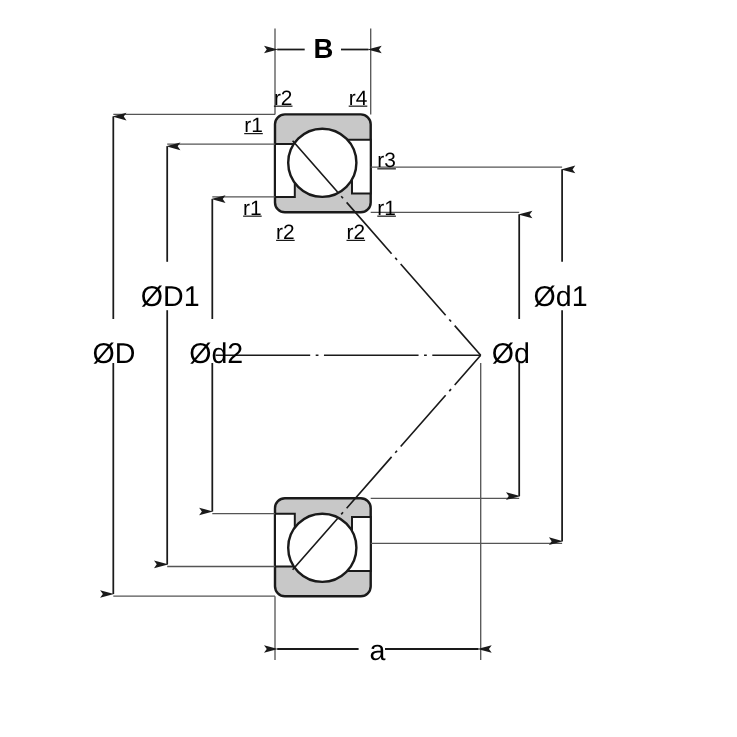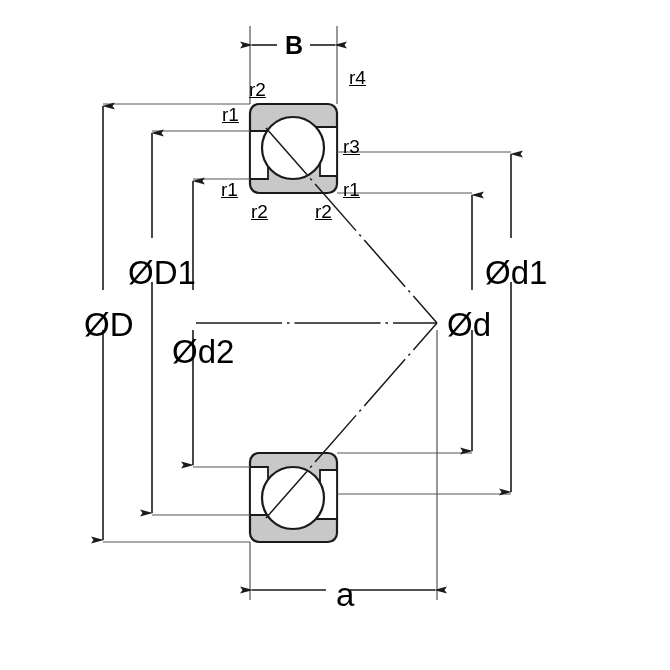--- a/index.html
+++ b/index.html
@@ -23,21 +23,21 @@
     height: 670px;
   }
   .lbl {
     position: absolute;
     font-family: "Liberation Sans", sans-serif;
     color: #000000;
     white-space: nowrap;
     line-height: 1;
     user-select: none;
   }
-  .lbl-major { font-size: 33px; }
+  .lbl-major { font-size: 26px; }
   .lbl-minor { font-size: 19px; text-decoration: underline; }
   .lbl-b { font-size: 25px; font-weight: 600; }
 </style>
 </head>
 <body>
 
 <div id="stage">
 
   <svg id="drawing" viewBox="0 0 670 670">
     <defs>
@@ -124,28 +124,28 @@
       <line x1="472" y1="330" x2="472" y2="451" marker-end="url(#arrDn)"></line>
 
       <line x1="511" y1="238" x2="511" y2="154" marker-end="url(#arrUp)"></line>
       <line x1="511" y1="282" x2="511" y2="492" marker-end="url(#arrDn)"></line>
     </g>
   </svg>
 
   <span class="lbl lbl-b" style="left:285px; top:33px;">B</span>
 
   <span class="lbl lbl-minor" style="left:249px; top:80px;">r2</span>
-  <span class="lbl lbl-minor" style="left:317px; top:68px;margin-left:32px;">r4</span>
+  <span class="lbl lbl-minor" style="left:317px; top:80px;">r4</span>
   <span class="lbl lbl-minor" style="left:222px; top:105px;">r1</span>
   <span class="lbl lbl-minor" style="left:343px; top:105px;margin-top:32px;">r3</span>
   <span class="lbl lbl-minor" style="left:221px; top:180px;">r1</span>
   <span class="lbl lbl-minor" style="left:343px; top:180px;">r1</span>
   <span class="lbl lbl-minor" style="left:251px; top:202px;">r2</span>
   <span class="lbl lbl-minor" style="left:315px; top:202px;">r2</span>
 
   <span class="lbl lbl-major" style="left:128px; top:256px;">ØD1</span>
   <span class="lbl lbl-major" style="left:485px; top:256px;">Ød1</span>
   <span class="lbl lbl-major" style="left:84px;  top:308px;">ØD</span>
-  <span class="lbl lbl-major" style="left:172px; top:308px;margin-top:27px;">Ød2</span>
+  <span class="lbl lbl-major" style="left:172px; top:308px;">Ød2</span>
   <span class="lbl lbl-major" style="left:447px; top:308px;">Ød</span>
   <span class="lbl lbl-major" style="left:336px; top:578px;">a</span>
 
 </div>
 
 </body></html>

